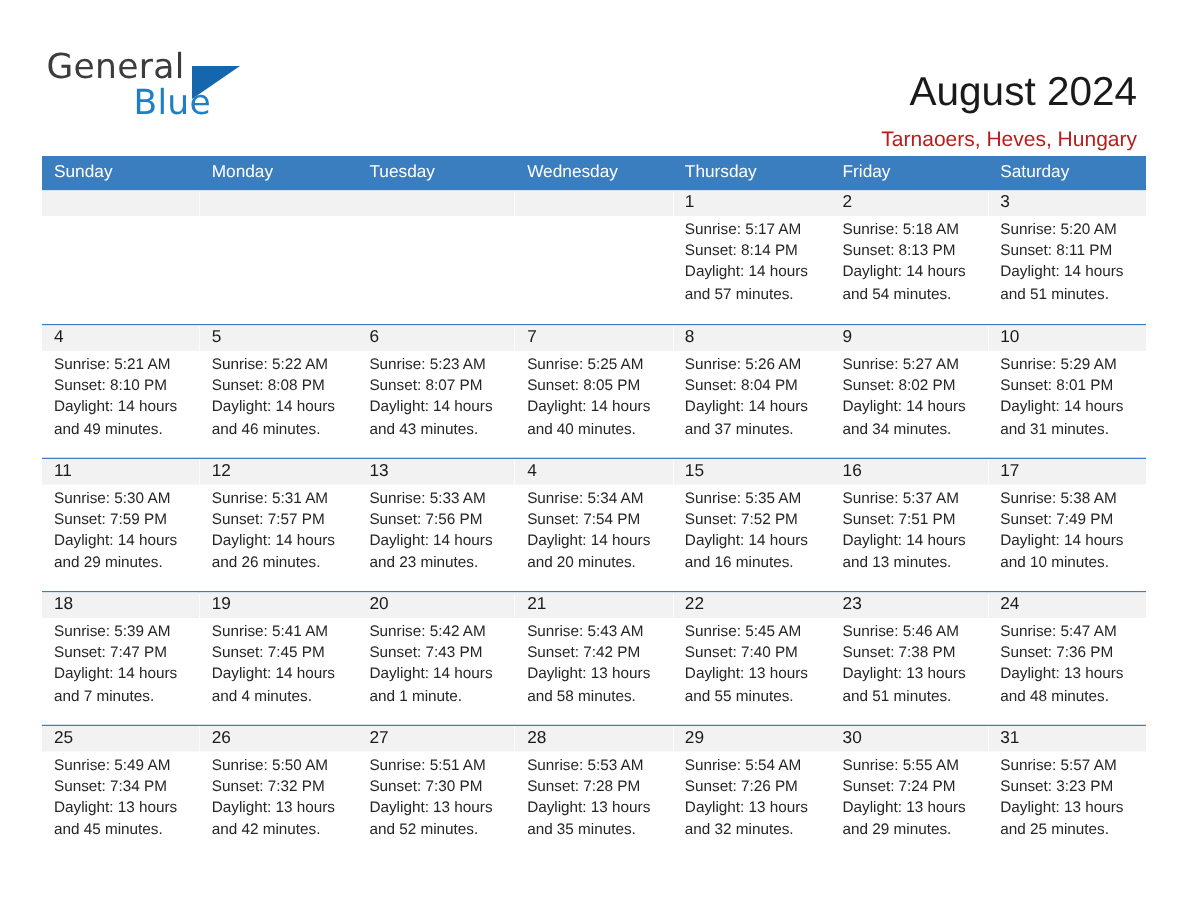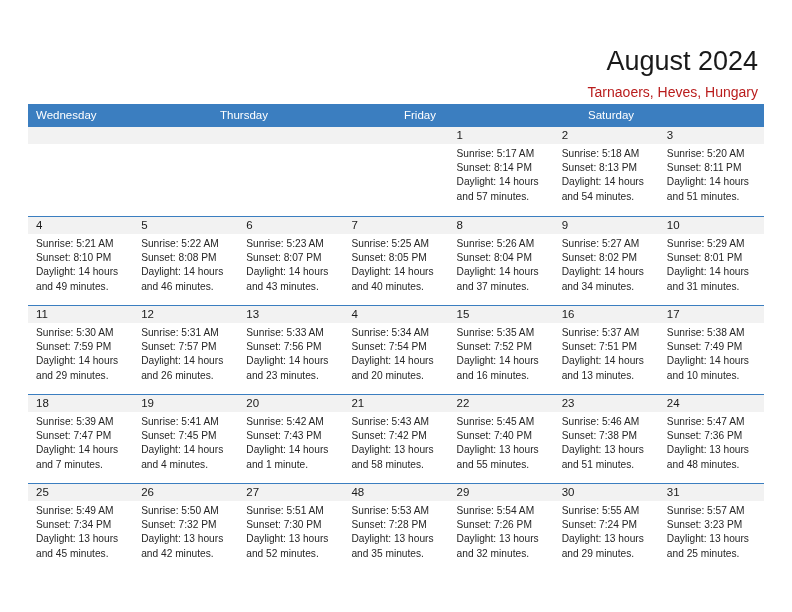--- a/index.html
+++ b/index.html
@@ -146,31 +146,39 @@
     background: #f2f2f2;
   }
 </style>
 </head>
 <body>
 
 <div class="page">
 
   <div class="header">
 
+    <div class="logo">
+      <span class="logo-general">General</span>
+      <span class="logo-triangle"></span>
+      <span class="logo-blue">Blue</span>
+    </div>
 
     <div class="title-block">
       <div class="month-title">August 2024</div>
       <div class="location-title">Tarnaoers, Heves, Hungary</div>
     </div>
 
   </div>
 
   <div class="calendar">
 
     <div class="cal-head">
+      <div class="hcell">Sunday</div>
+      <div class="hcell">Monday</div>
+      <div class="hcell">Tuesday</div>
       <div class="hcell">Wednesday</div>
       <div class="hcell">Thursday</div>
       <div class="hcell">Friday</div>
       <div class="hcell">Saturday</div>
     </div>
 
     <div id="weeks-container">
         <div class="week">
           <div class="daycell empty">
             <div class="numstrip"></div>
@@ -429,21 +437,21 @@
           <div class="daycell">
             <div class="numstrip">27</div>
             <div class="lines">
               <div>Sunrise: 5:51 AM</div>
               <div>Sunset: 7:30 PM</div>
               <div>Daylight: 13 hours</div>
               <div>and 52 minutes.</div>
             </div>
           </div>
           <div class="daycell">
-            <div class="numstrip">48</div>
+            <div class="numstrip">28</div>
             <div class="lines">
               <div>Sunrise: 5:53 AM</div>
               <div>Sunset: 7:28 PM</div>
               <div>Daylight: 13 hours</div>
               <div>and 35 minutes.</div>
             </div>
           </div>
           <div class="daycell">
             <div class="numstrip">29</div>
             <div class="lines">

